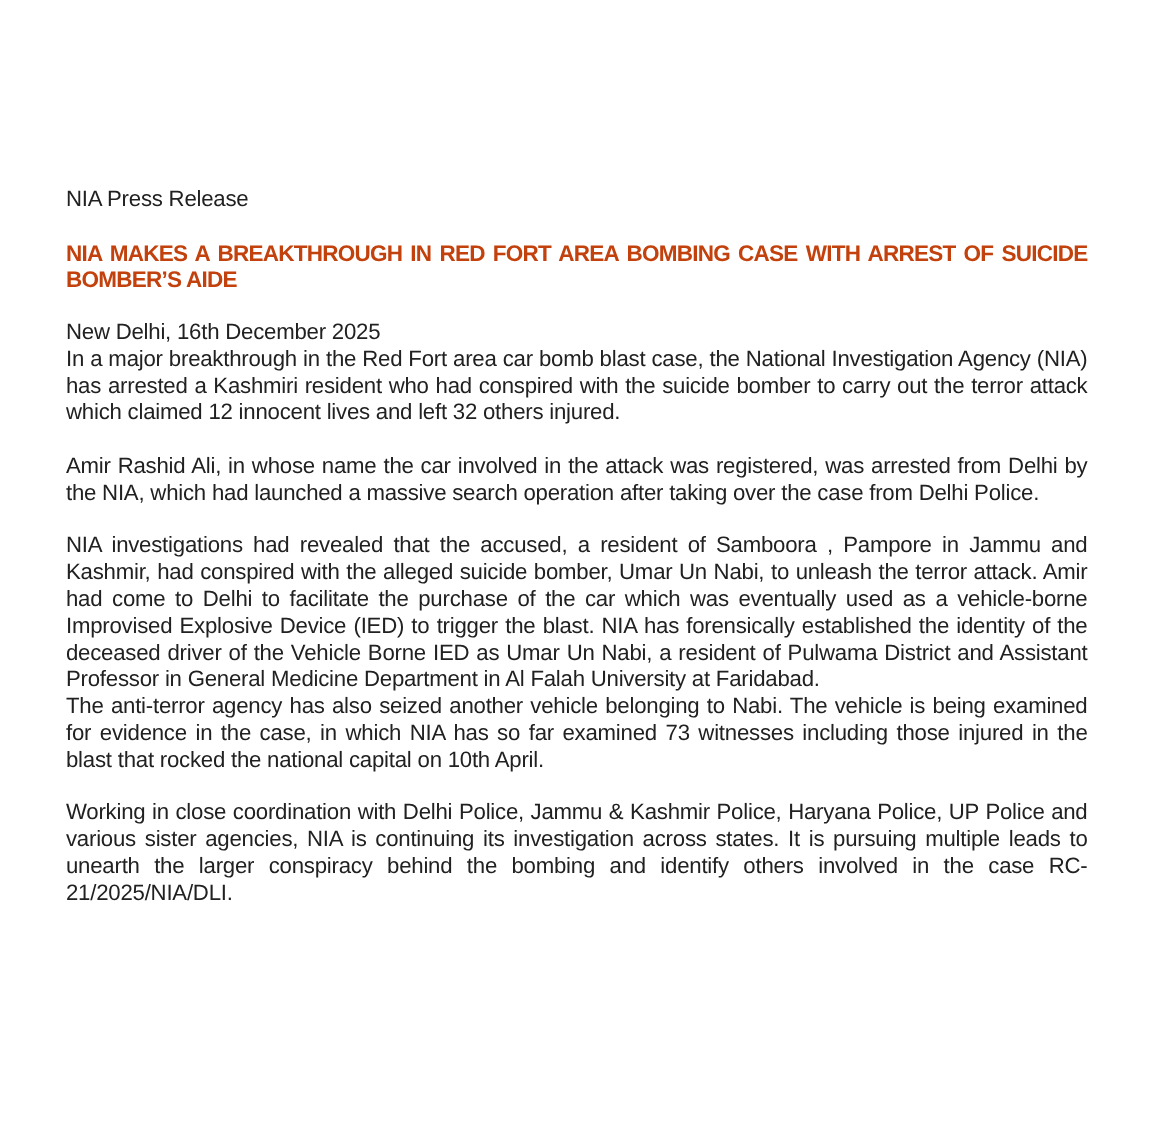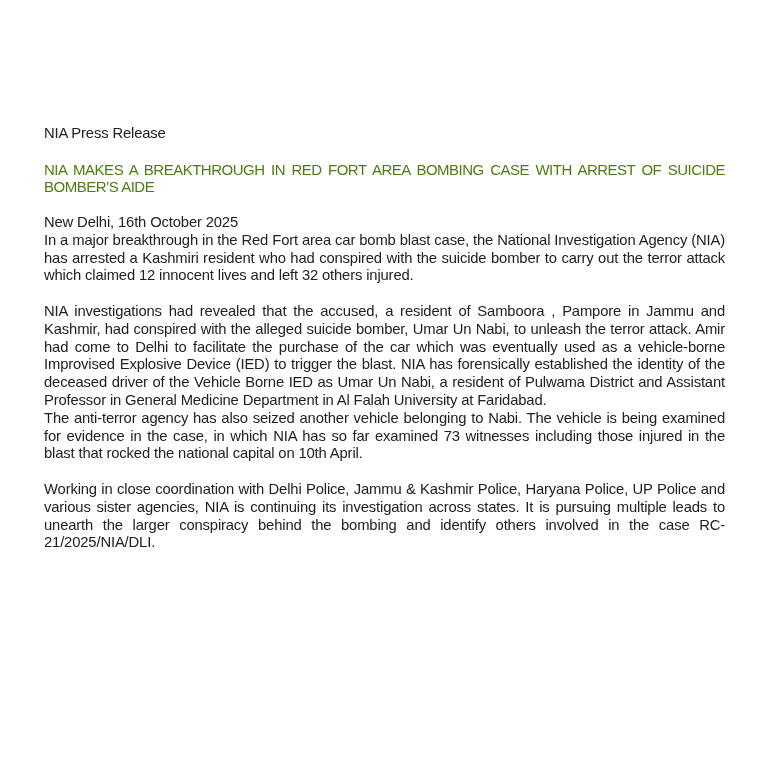--- a/index.html
+++ b/index.html
@@ -31,46 +31,47 @@
   }
   .doc p.tight {
     margin: 0;
   }
   .block {
     margin: 0 0 17.8px 0;
   }
   .headline {
     font-family: "Liberation Sans", sans-serif;
     font-size: 15px;
-    font-weight: normal;
+    font-weight: bold;
     line-height: 17.8px;
     letter-spacing: -0.5px;
-    color: #4d7c0f;
+    color: #c2410c;
     text-align: justify;
     margin: 0 0 17.8px 0;
   }
   .label {
     text-align: left;
   }
 </style>
 </head>
 <body>
 
 <div class="page">
   <div class="doc">
 
     <p class="label">NIA Press Release</p>
 
     <h1 class="headline">NIA MAKES A BREAKTHROUGH IN RED FORT AREA BOMBING CASE WITH ARREST OF SUICIDE BOMBER’S AIDE</h1>
 
     <div class="block">
-      <p class="tight">New Delhi, 16th October 2025</p>
+      <p class="tight">New Delhi, 16th December 2025</p>
       <p class="tight">In a major breakthrough in the Red Fort area car bomb blast case, the National Investigation Agency (NIA) has arrested a Kashmiri resident who had conspired with the suicide bomber to carry out the terror attack which claimed 12 innocent lives and left 32 others injured.</p>
     </div>
 
+    <p>Amir Rashid Ali, in whose name the car involved in the attack was registered, was arrested from Delhi by the NIA, which had launched a massive search operation after taking over the case from Delhi Police.</p>
 
     <div class="block">
       <p class="tight">NIA investigations had revealed that the accused, a resident of Samboora , Pampore in Jammu and Kashmir, had conspired with the alleged suicide bomber, Umar Un Nabi, to unleash the terror attack. Amir had come to Delhi to facilitate the purchase of the car which was eventually used as a vehicle-borne Improvised Explosive Device (IED) to trigger the blast. NIA has forensically established the identity of the deceased driver of the Vehicle Borne IED as Umar Un Nabi, a resident of Pulwama District and Assistant Professor in General Medicine Department in Al Falah University at Faridabad.</p>
       <p class="tight">The anti-terror agency has also seized another vehicle belonging to Nabi. The vehicle is being examined for evidence in the case, in which NIA has so far examined 73 witnesses including those injured in the blast that rocked the national capital on 10th April.</p>
     </div>
 
     <p>Working in close coordination with Delhi Police, Jammu &amp; Kashmir Police, Haryana Police, UP Police and various sister agencies, NIA is continuing its investigation across states. It is pursuing multiple leads to unearth the larger conspiracy behind the bombing and identify others involved in the case RC-21/2025/NIA/DLI.</p>
 
   </div>
 </div>

